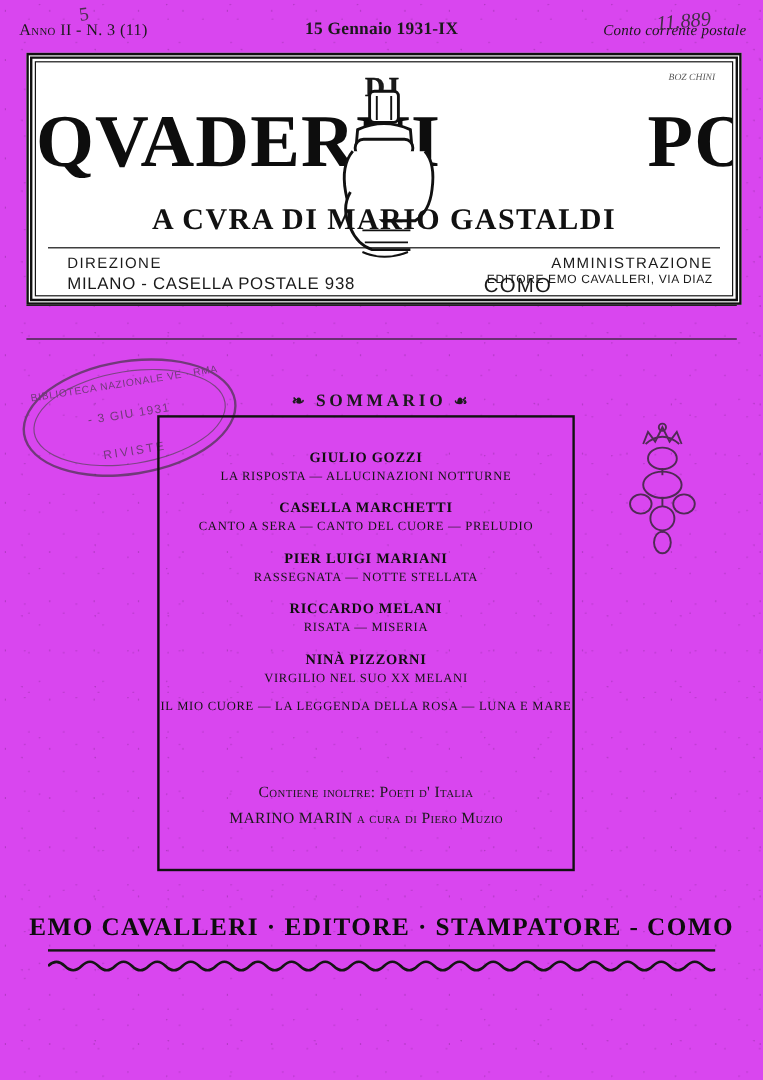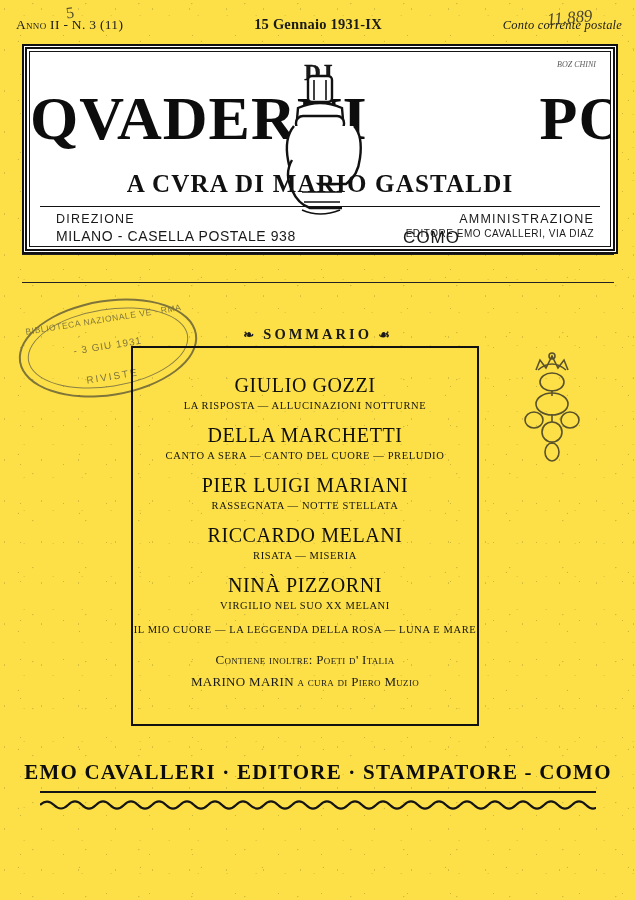--- a/index.html
+++ b/index.html
@@ -11,21 +11,21 @@
     width: 636px;
     height: 900px;
     position: relative;
     font-family: "Liberation Serif", serif;
     color: #1a1a1a;
     overflow: hidden;
   }
   .page {
     position: absolute;
     inset: 0;
-    background: #fde047;
+    background: #d946ef;
   }
   
   .grain {
     position: absolute;
     inset: 0;
     pointer-events: none;
     opacity: .18;
     background-image:
       radial-gradient(circle at 12% 22%, #000 0.4px, transparent 0.9px),
       radial-gradient(circle at 62% 8%, #000 0.4px, transparent 0.9px),
@@ -284,22 +284,22 @@
     border: 2.5px solid #111;
     background: transparent;
   }
   .entries {
     position: absolute;
     top: 26px; left: 0; right: 0;
   }
   .entry { text-align: center; margin-bottom: 13px; }
   .entry .author {
     font-family: "Liberation Serif", serif;
-    font-weight: normal;
-    font-size: 20px;
+    font-weight: bold;
+    font-size: 12px;
     letter-spacing: .6px;
     color: #0f0f0f;
   }
   .entry .poems {
     font-family: "Liberation Serif", serif;
     font-size: 10.5px;
     font-variant: small-caps;
     letter-spacing: .6px;
     margin-top: 3px;
     color: #141414;
@@ -442,21 +442,21 @@
 
   <div class="sommario-box">
     <div class="entries">
 
       <div class="entry">
         <div class="author">GIULIO GOZZI</div>
         <div class="poems">LA RISPOSTA — ALLUCINAZIONI NOTTURNE</div>
       </div>
 
       <div class="entry">
-        <div class="author">DELLA MARCHETTI</div>
+        <div class="author">CASELLA MARCHETTI</div>
         <div class="poems">CANTO A SERA — CANTO DEL CUORE — PRELUDIO</div>
       </div>
 
       <div class="entry">
         <div class="author">PIER LUIGI MARIANI</div>
         <div class="poems">RASSEGNATA — NOTTE STELLATA</div>
       </div>
 
       <div class="entry">
         <div class="author">RICCARDO MELANI</div>

